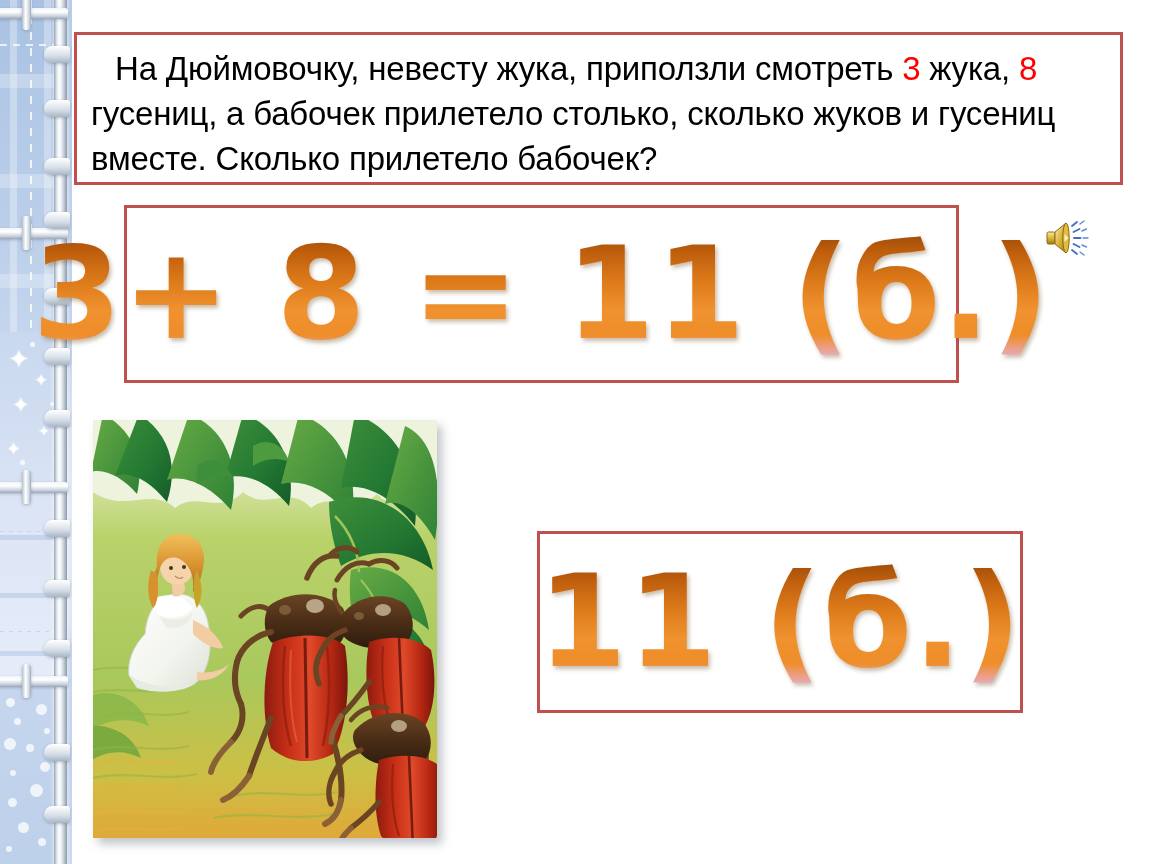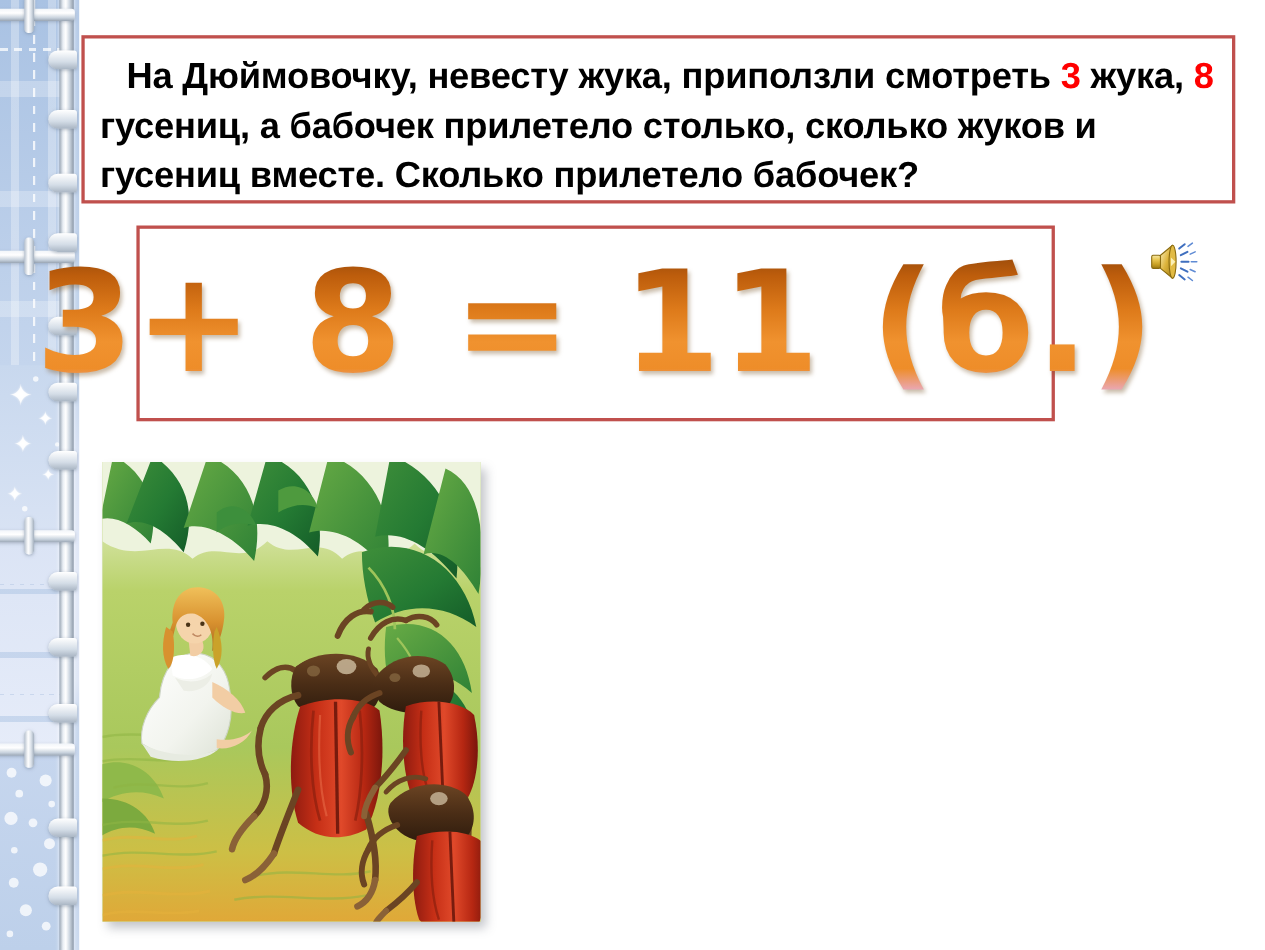--- a/index.html
+++ b/index.html
@@ -171,21 +171,21 @@
     width: 1049px; height: 153px;
     border: 3px solid #c0504d;
     background: #ffffff;
     box-sizing: border-box;
   }
   .problem-text {
     margin: 0;
     padding: 12px 14px 0 14px;
     font-family: "Liberation Sans", sans-serif;
     font-size: 33px;
-    font-weight: bold;
+    font-weight: normal;
     line-height: 1.36;
     color: #000000;
     letter-spacing: -0.2px;
   }
   .problem-text .indent { display: inline-block; width: 24px; }
   .num-red { color: #ff0000; }
 
   
   .eq-box {
     position: absolute;
@@ -540,14 +540,17 @@
         <path d="M316 336 L320 428" stroke="#5e1208" stroke-width="2.6" opacity="0.8"></path>
         <path d="M300 344 C298 372 300 398 306 416" stroke="#8c1f0e" stroke-width="2.2" fill="none" opacity="0.7"></path>
         <path d="M268 330 C256 334 246 342 242 352" stroke="#6b4423" stroke-width="5.5" fill="none" stroke-linecap="round"></path>
         <path d="M242 352 C236 362 234 374 238 384" stroke="#6b4423" stroke-width="5.5" fill="none" stroke-linecap="round"></path>
         <path d="M286 382 C276 394 266 402 258 408" stroke="#6b4423" stroke-width="5.5" fill="none" stroke-linecap="round"></path>
         <path d="M258 408 C252 414 248 418 248 422" stroke="#8a6137" stroke-width="5.5" fill="none" stroke-linecap="round"></path>
       </g>
     </svg>
   </div>
 
+  <div class="ans-box">
+    <div class="ornate ans-text">11 (б.)</div>
+  </div>
 
 </div>
 
 </body></html>

